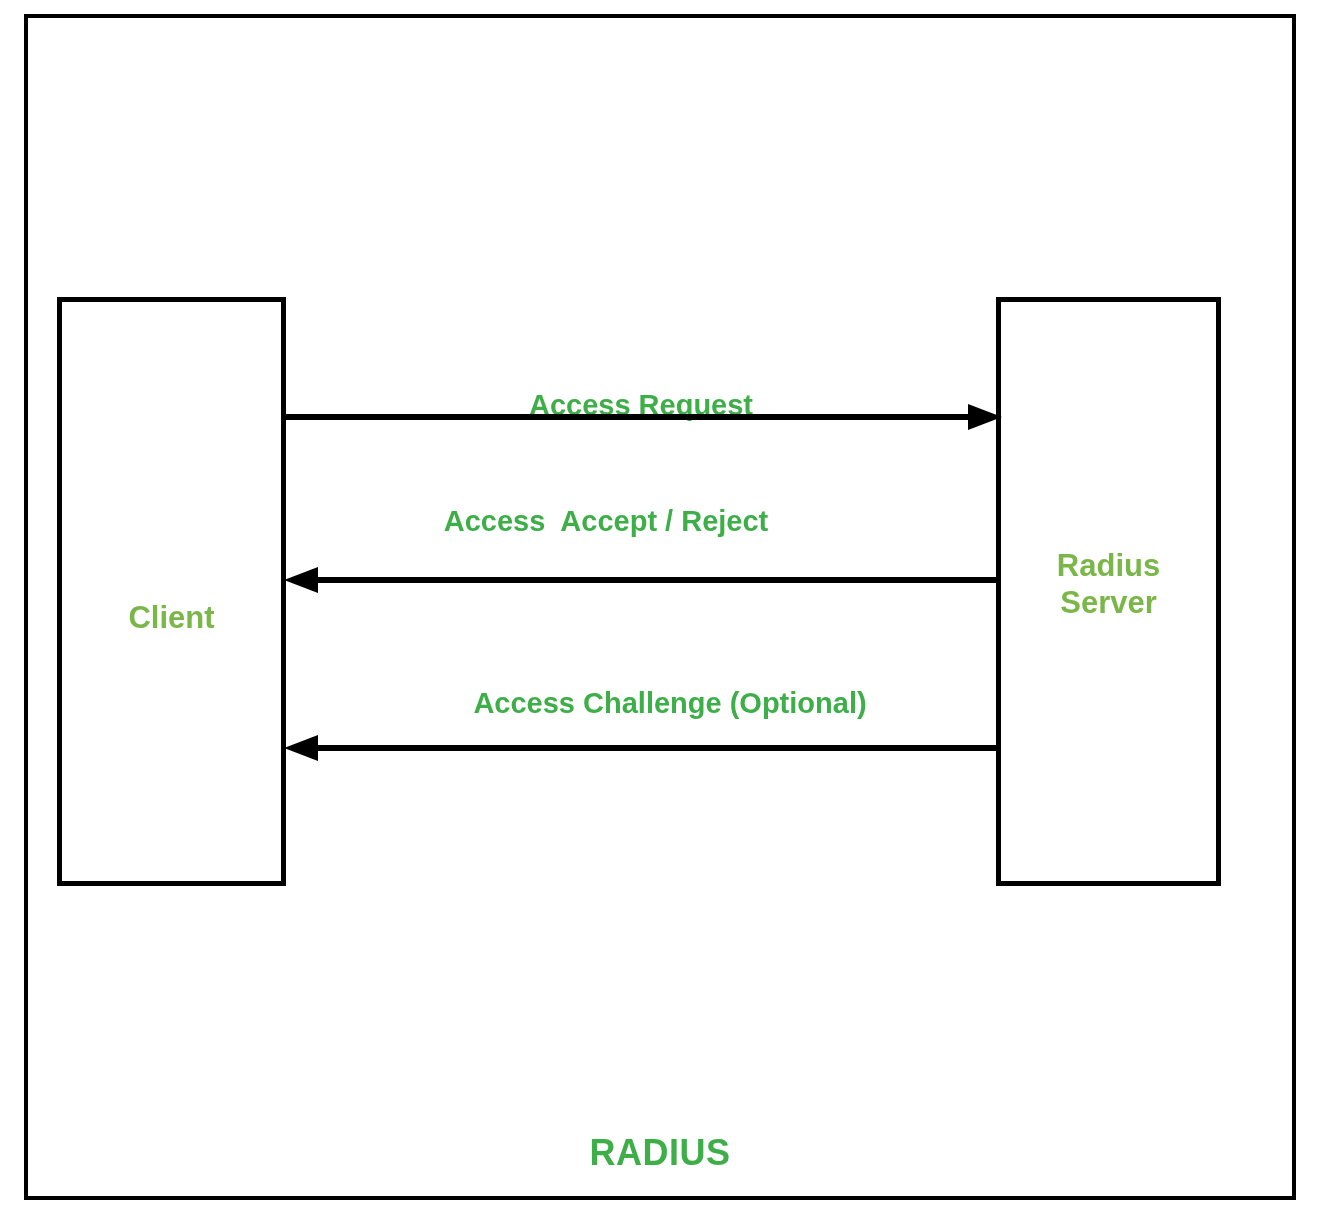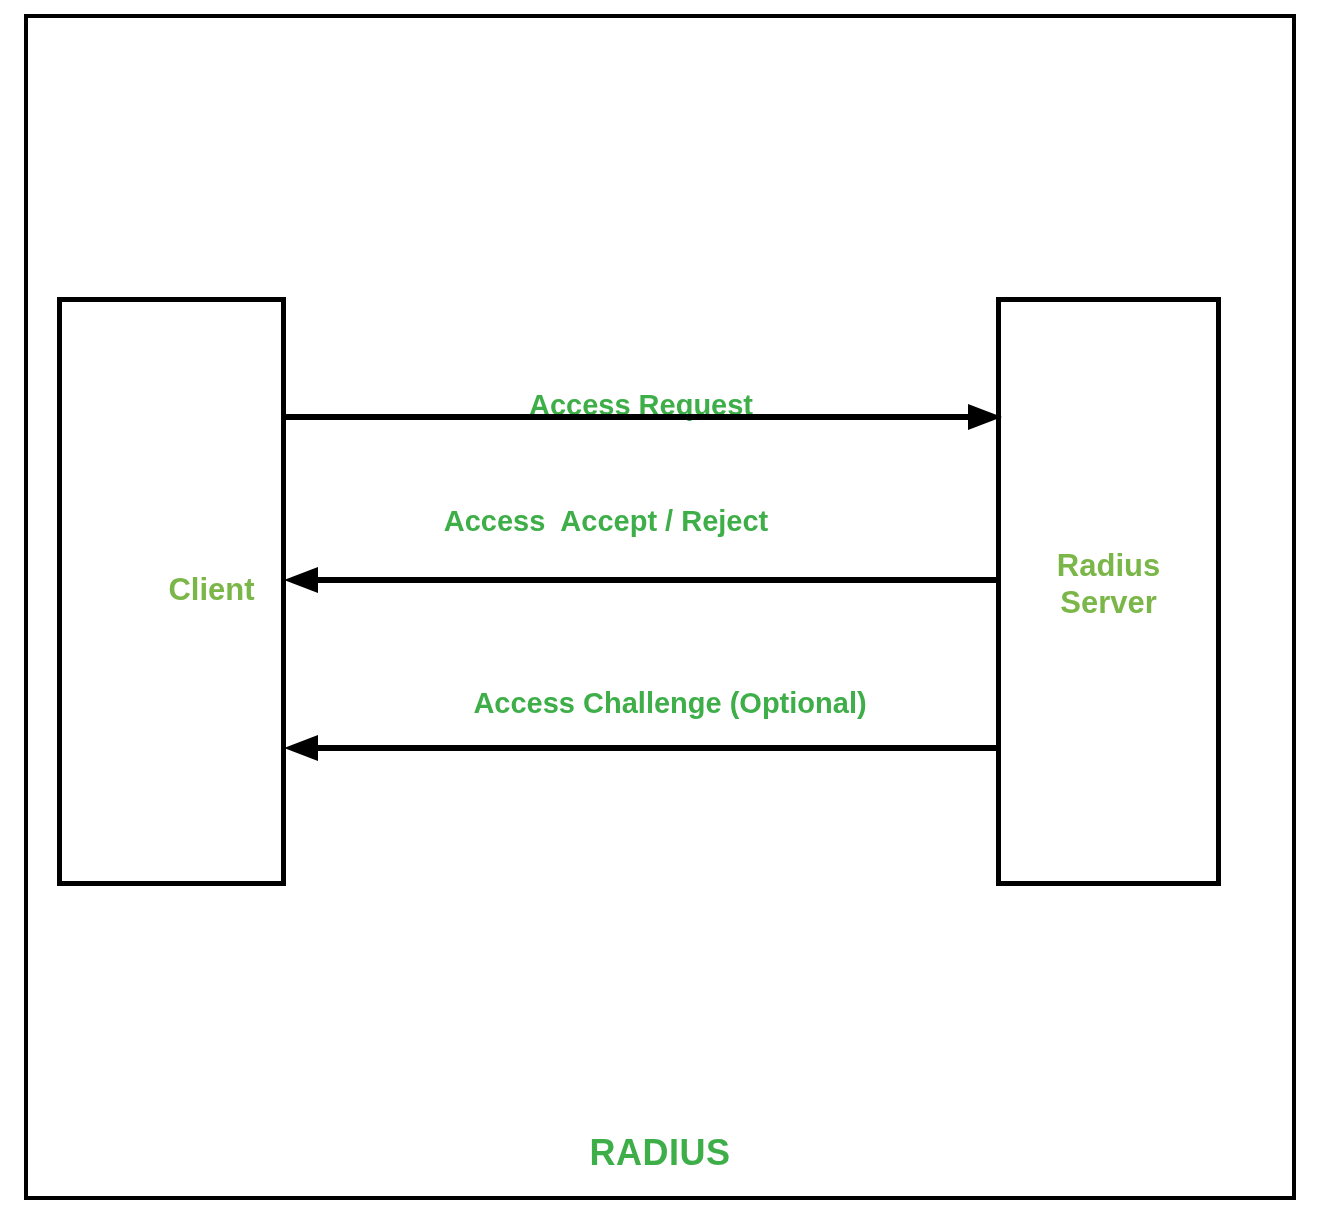--- a/index.html
+++ b/index.html
@@ -50,24 +50,23 @@
     position: absolute;
     color: #7AB648;
     font-weight: bold;
     text-align: center;
     line-height: 1.18;
     white-space: pre-line;
     font-family: "Liberation Sans", sans-serif;
   }
   #client-label {
     left: 57px;
-    top: 572px;
+    top: 600px;
     width: 229px;
     font-size: 31px;
-    margin-left: 40px;
   }
   #server-label {
     left: 996px;
     top: 548px;
     width: 225px;
     font-size: 31px;
   }
   .msg-label {
     position: absolute;
     color: #3EAE49;

